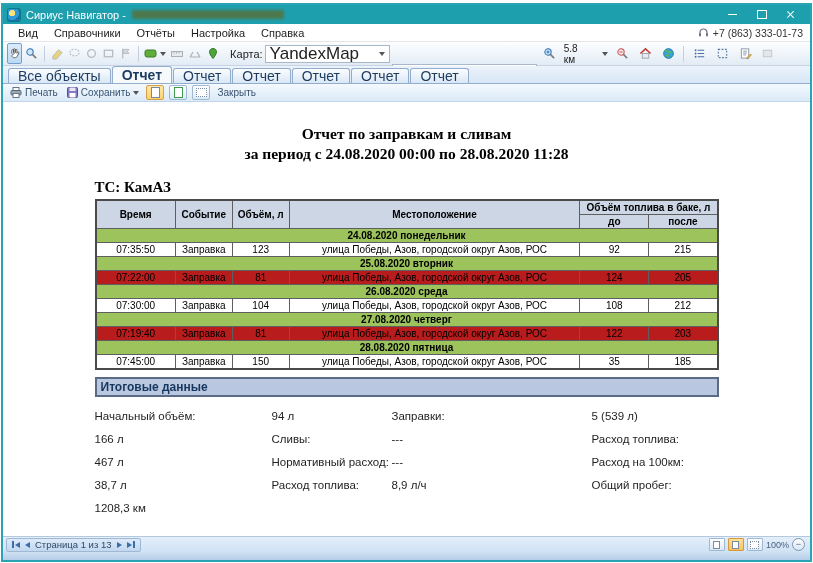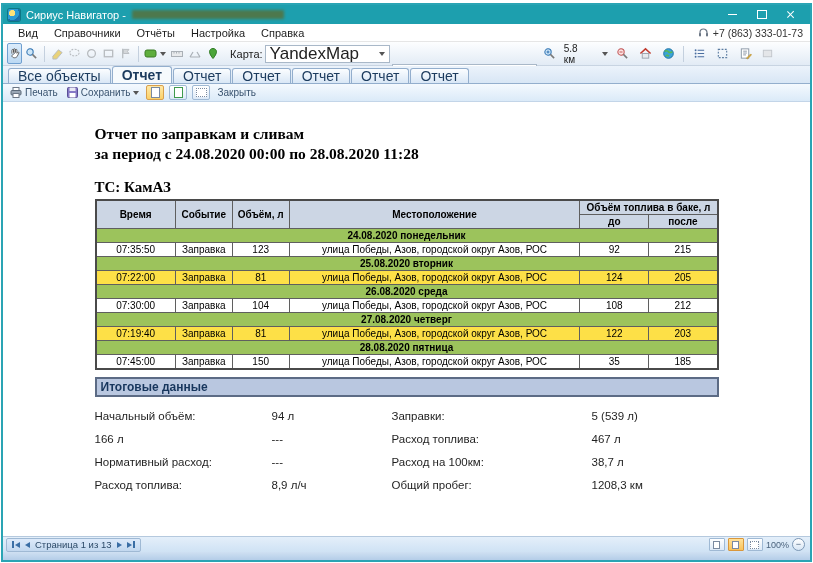--- a/index.html
+++ b/index.html
@@ -49,28 +49,28 @@
   .rt-item{display:flex;align-items:center;gap:3px;padding:0 2px;}
   .small-btn{width:16px;height:13px;border:1px solid #9fb9d4;border-radius:2px;background:linear-gradient(#ffffff,#dce9f7);
              display:flex;align-items:center;justify-content:center;}
   .small-btn.hl{background:linear-gradient(#ffe9a8,#fbd169);border-color:#d9a04c;}
   .page-glyph{width:7px;height:9px;border:1px solid #7a8aa0;background:#fff;}
   .page-glyph.green{border-color:#3f9a4d;}
   .fit-glyph{width:9px;height:7px;border:1px dotted #7a8aa0;background:#fff;}
   
   .content{flex:1 1 auto;background:#fff;overflow:hidden;position:relative;}
   .report{width:624px;margin:0 auto;padding-top:22px;}
-  .rtitle{font-family:"Liberation Serif",serif;font-weight:bold;font-size:15.5px;color:#000;text-align:left;line-height:20px;}
+  .rtitle{font-family:"Liberation Serif",serif;font-weight:bold;font-size:15.5px;color:#000;text-align:center;line-height:20px;}
   .vehicle{font-family:"Liberation Serif",serif;font-weight:bold;font-size:15px;color:#000;margin:15px 0 3px 0;text-align:left;}
   table.fuel{border-collapse:collapse;width:624px;font-size:10px;color:#000;border:2px solid #4a4a4a;}
   table.fuel th,table.fuel td{border:1px solid #5f5f5f;padding:0 2px;height:13px;line-height:12px;text-align:center;}
   table.fuel th{background:#ccd6e4;font-weight:bold;}
   tr.day-row td{background:#9cc35c;font-weight:bold;}
   tr.data-row td{background:#fff;}
-  tr.data-row.alt td{background:#fde047;}
+  tr.data-row.alt td{background:#b91c1c;}
   .summary-header{margin-top:7px;width:616px;height:15px;background:#b9c7e0;border:2px solid #5c6b85;
                   font-weight:bold;font-size:12px;color:#17365d;padding:1px 0 0 4px;}
   .summary-grid{margin-top:13px;display:grid;grid-template-columns:177px 120px 200px 1fr;grid-auto-rows:23px;
                 font-size:11.5px;color:#1f1f1f;align-items:start;}
   
   .statusbar{height:15px;background:linear-gradient(#e4effa,#cfe2f4);border-top:1px solid #b5c9de;
              display:flex;align-items:center;padding:0 3px;font-size:9.5px;color:#2c4a68;flex:0 0 auto;}
   .pagenav{display:flex;align-items:center;gap:5px;background:linear-gradient(#ddeafa,#c2d8ef);
            border:1px solid #9fb9d4;border-radius:2px;padding:0 5px;height:12px;}
   .tri-l{width:0;height:0;border-top:3px solid transparent;border-bottom:3px solid transparent;border-right:5px solid #3a6ea5;}
@@ -403,20 +403,21 @@
       </table>
 
       <div class="summary-header">Итоговые данные</div>
 
       <div class="summary-grid">
         <span>Начальный объём:</span>
         <span>94 л</span>
         <span>Заправки:</span>
         <span>5 (539 л)</span>
         <span>166 л</span>
+        <span>Сливы:</span>
         <span>---</span>
         <span>Расход топлива:</span>
         <span>467 л</span>
         <span>Нормативный расход:</span>
         <span>---</span>
         <span>Расход на 100км:</span>
         <span>38,7 л</span>
         <span>Расход топлива:</span>
         <span>8,9 л/ч</span>
         <span>Общий пробег:</span>

